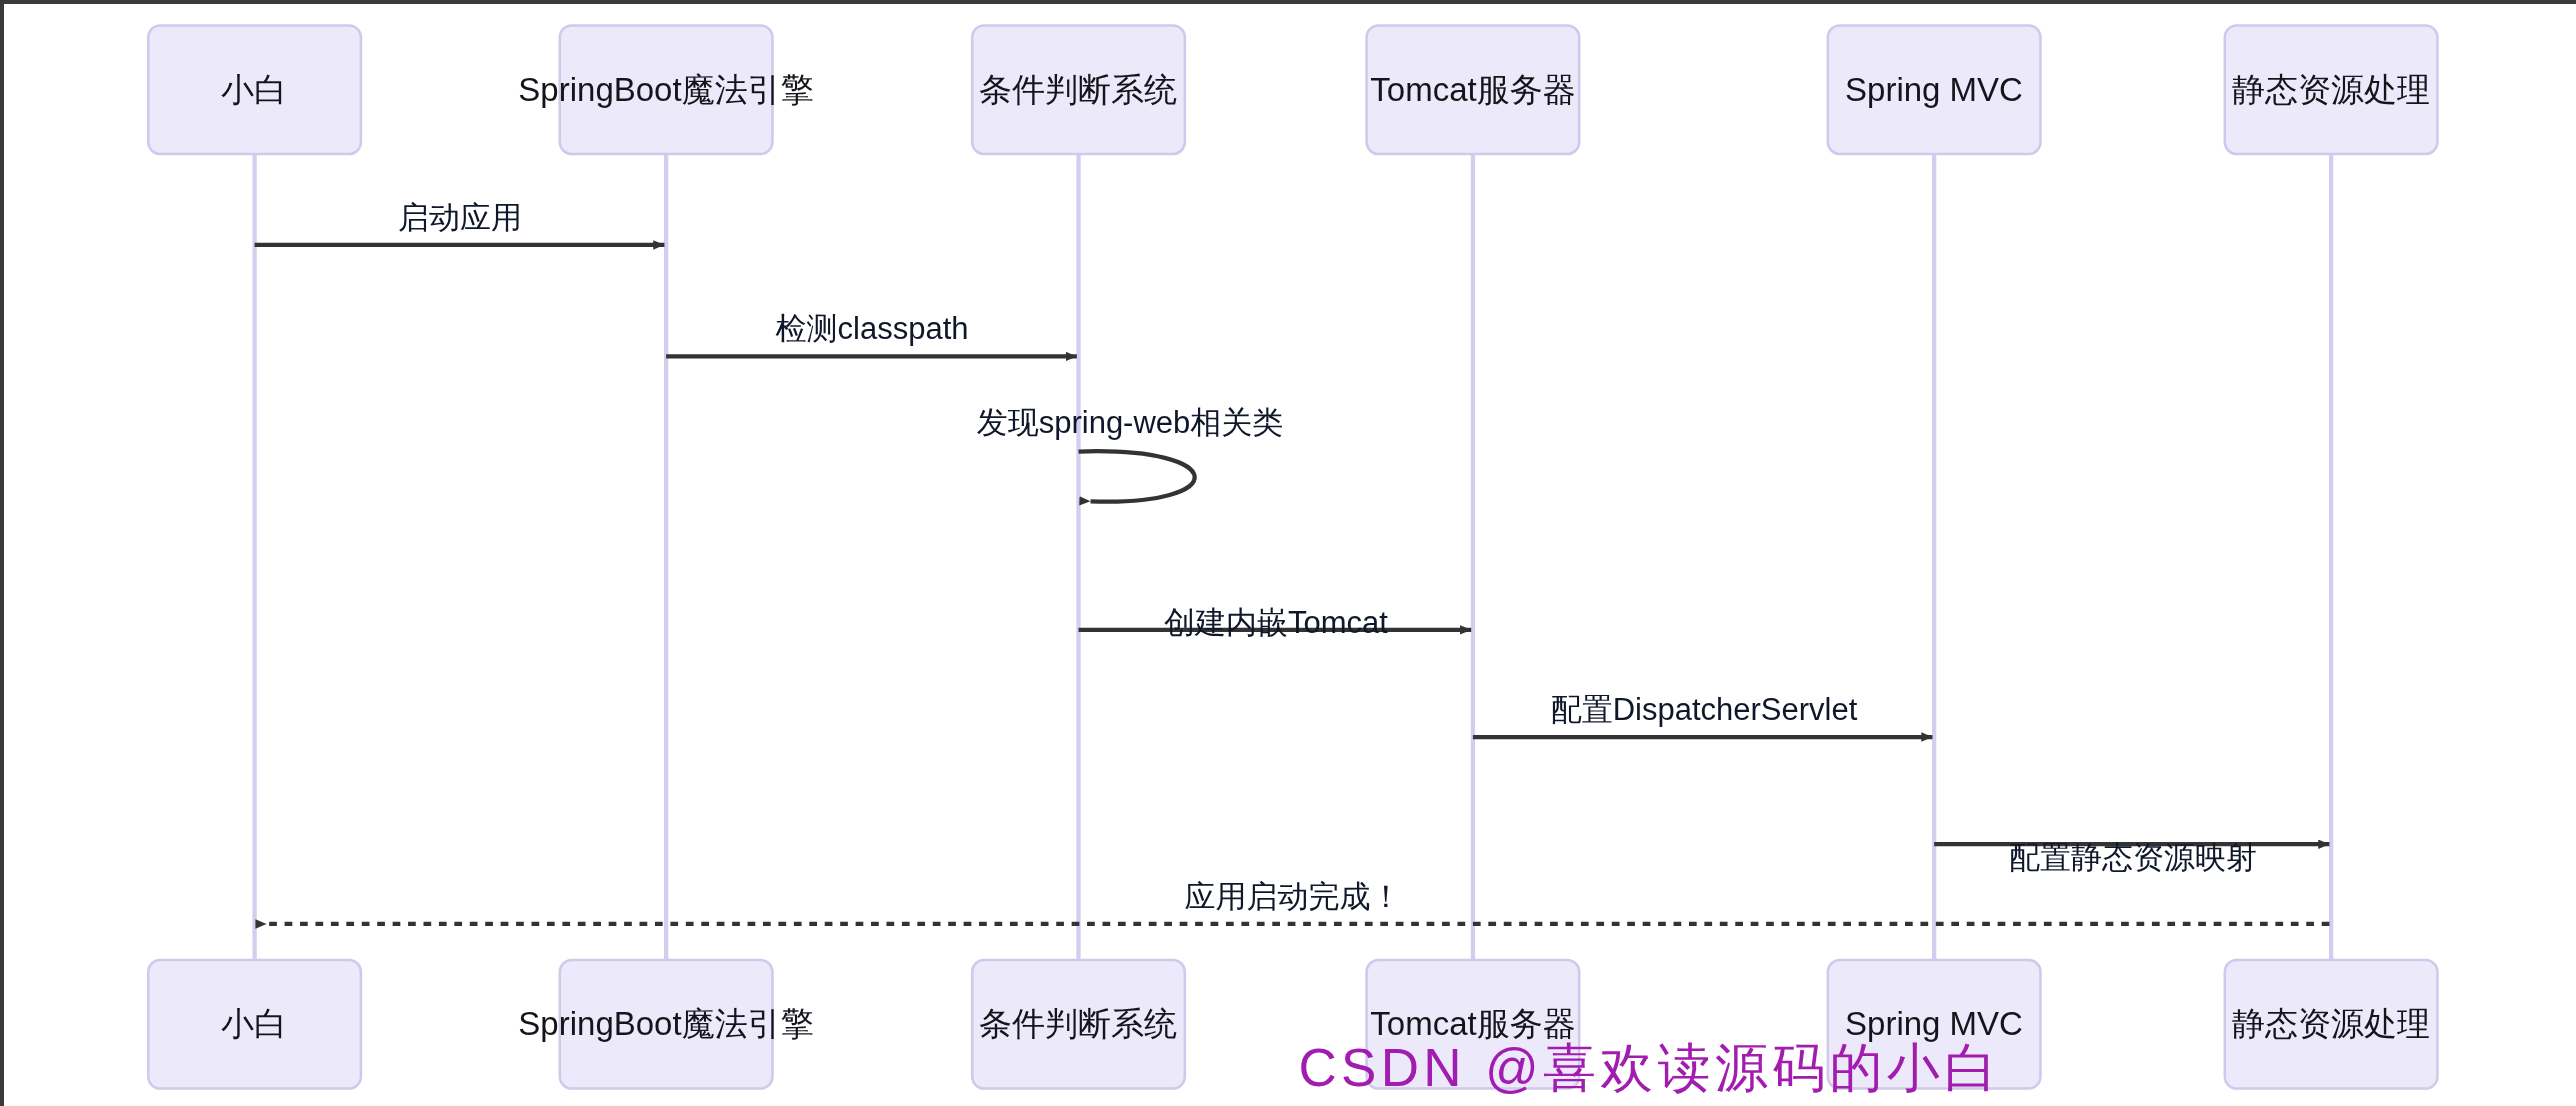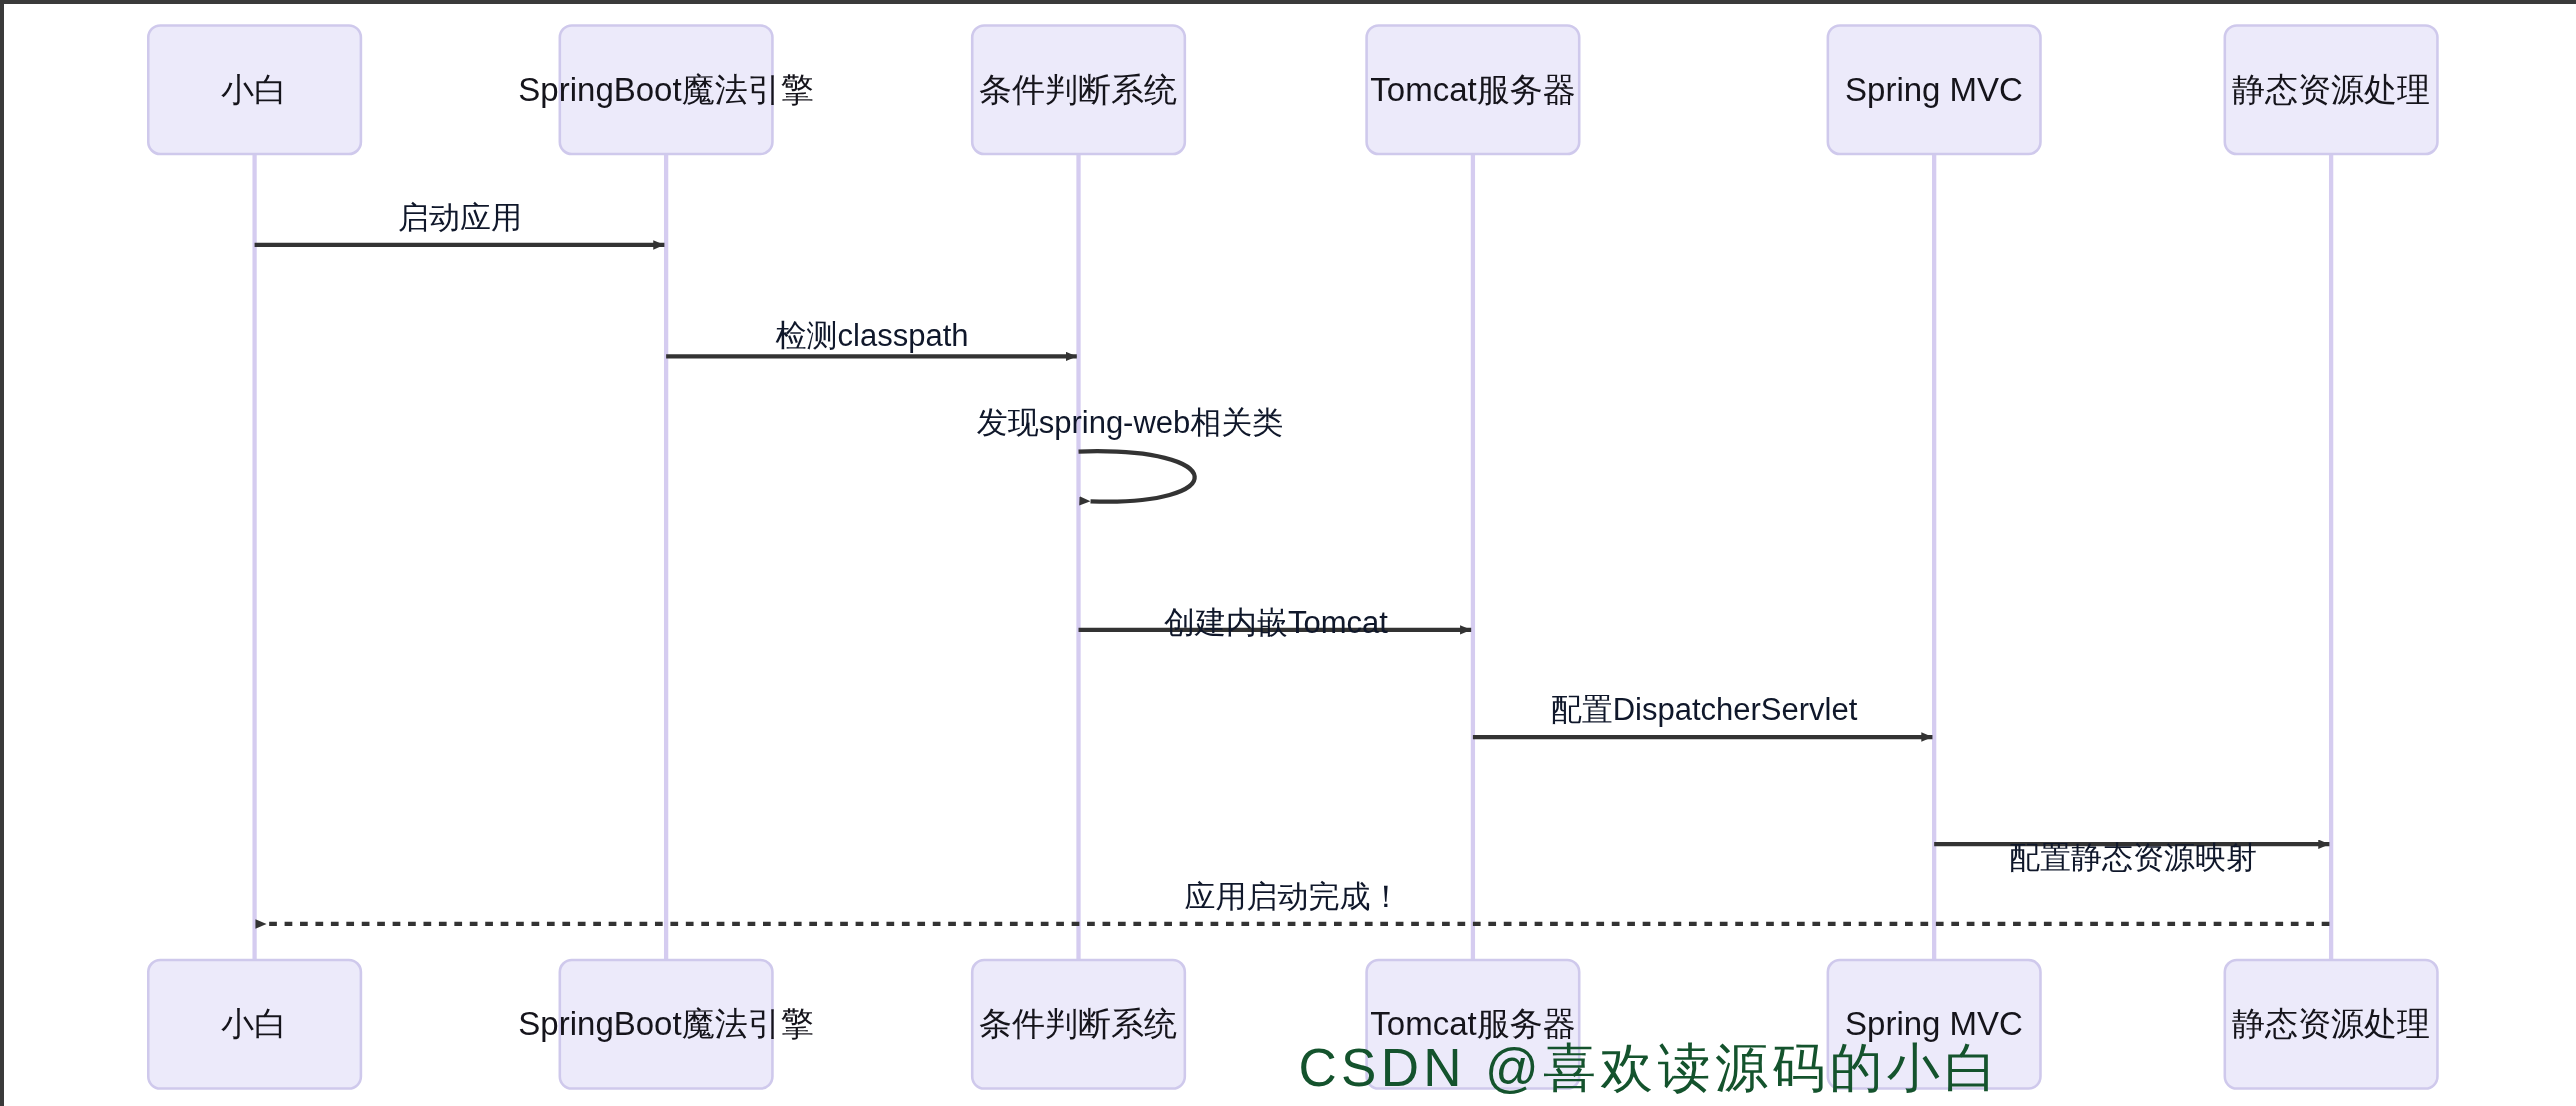--- a/index.html
+++ b/index.html
@@ -38,21 +38,21 @@
     transform: translate(-50%, -50%);
     letter-spacing: 0px;
   }
   .msg-label {
     font-size: 31px;
     color: #0f172a;
     transform: translate(-50%, 0);
   }
   .watermark-text {
     font-size: 53px;
-    color: #14532d;
+    color: #a21caf;
     letter-spacing: 4.3px;
     transform: translate(-50%, -50%);
     pointer-events: none;
     user-select: none;
   }
 </style>
 </head>
 <body>
 
 <div id="canvas">
@@ -98,21 +98,21 @@
       <div class="actor-box-label" style="left: 662px; top: 1020px;">SpringBoot魔法引擎</div>
       <div class="actor-box-label" style="left: 1074px; top: 86px;">条件判断系统</div>
       <div class="actor-box-label" style="left: 1074px; top: 1020px;">条件判断系统</div>
       <div class="actor-box-label" style="left: 1469px; top: 86px;">Tomcat服务器</div>
       <div class="actor-box-label" style="left: 1469px; top: 1020px;">Tomcat服务器</div>
       <div class="actor-box-label" style="left: 1930px; top: 86px;">Spring MVC</div>
       <div class="actor-box-label" style="left: 1930px; top: 1020px;">Spring MVC</div>
       <div class="actor-box-label" style="left: 2327px; top: 86px;">静态资源处理</div>
       <div class="actor-box-label" style="left: 2327px; top: 1020px;">静态资源处理</div>
       <div class="msg-label" style="left: 456px; top: 193px;">启动应用</div>
-      <div class="msg-label" style="left: 868px; top: 311px;">检测classpath</div>
+      <div class="msg-label" style="left: 868px; top: 304px;">检测classpath</div>
       <div class="msg-label" style="left: 1126px; top: 398px;">发现spring-web相关类</div>
       <div class="msg-label" style="left: 1272px; top: 578px; margin-top: 20px;">创建内嵌Tomcat</div>
       <div class="msg-label" style="left: 1700px; top: 685px;">配置DispatcherServlet</div>
       <div class="msg-label" style="left: 2129px; top: 792px; margin-top: 41px;">配置静态资源映射</div>
       <div class="msg-label" style="left: 1289px; top: 872px;">应用启动完成！</div>
     </div>
   <div class="watermark-text" style="left:1646px; top:1065px;">CSDN @喜欢读源码的小白</div>
 </div>
 
 

